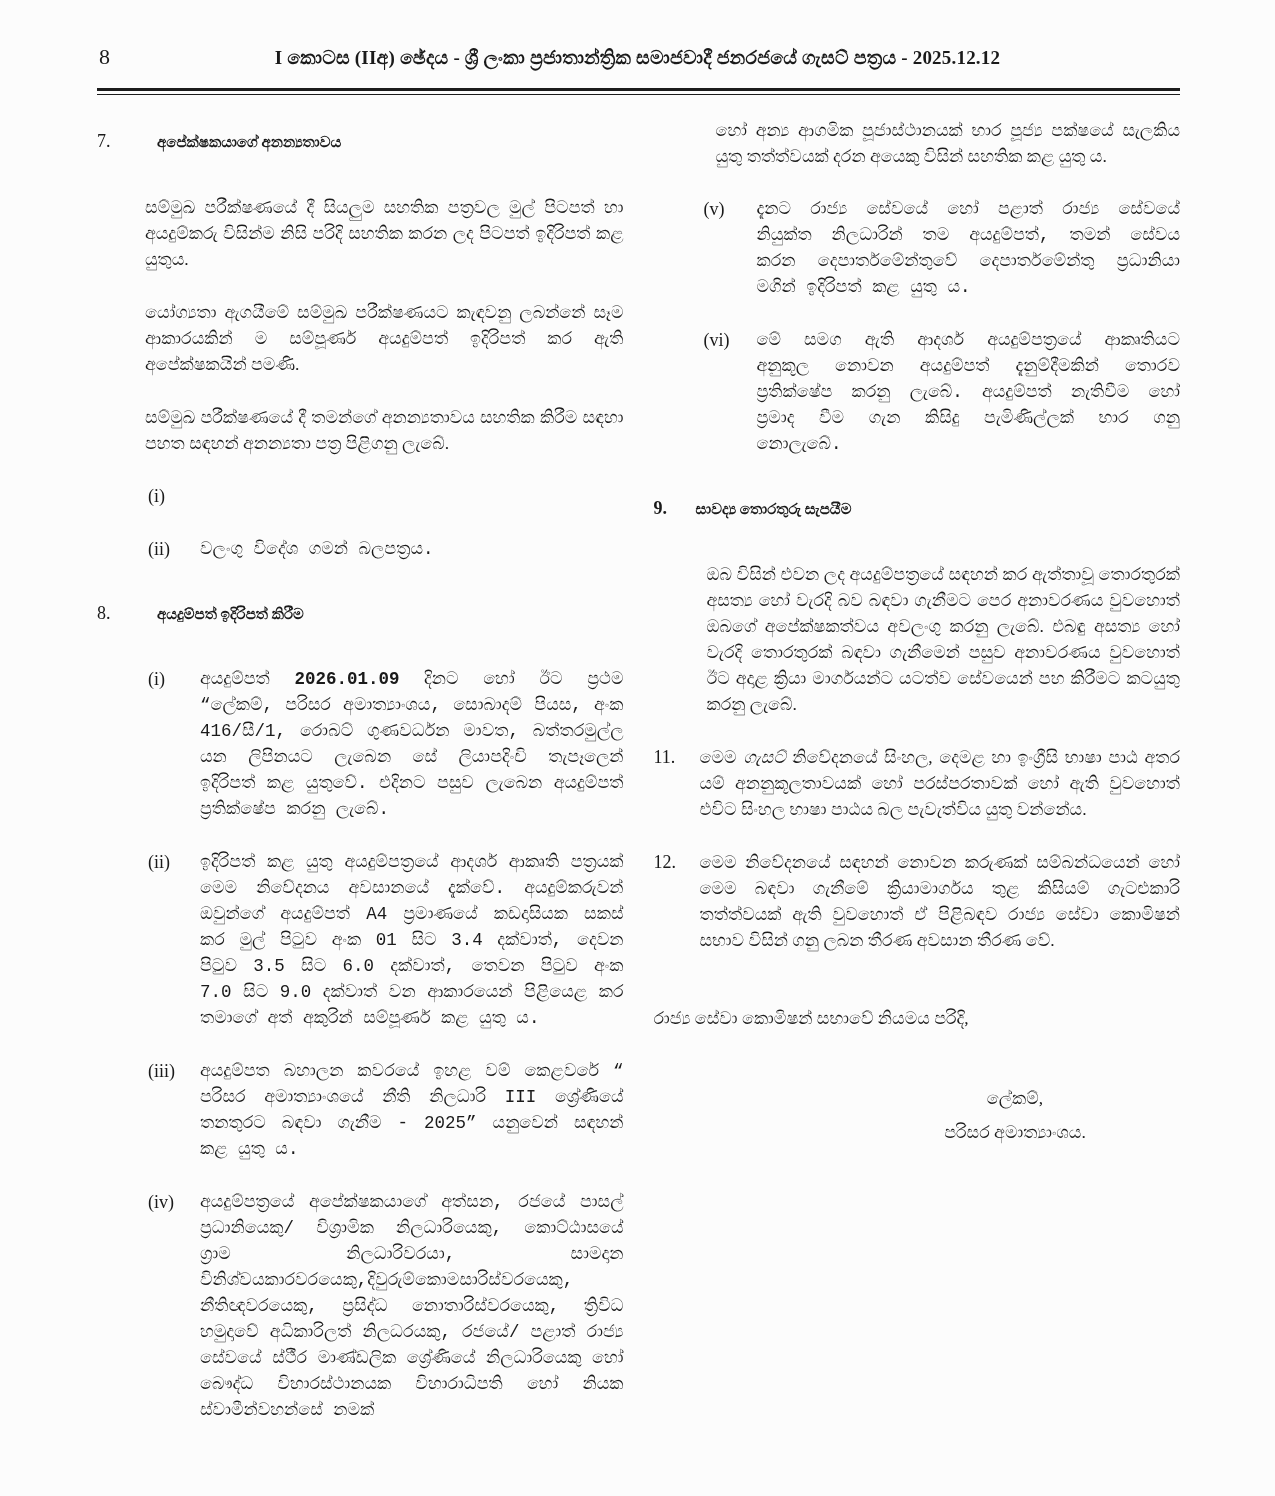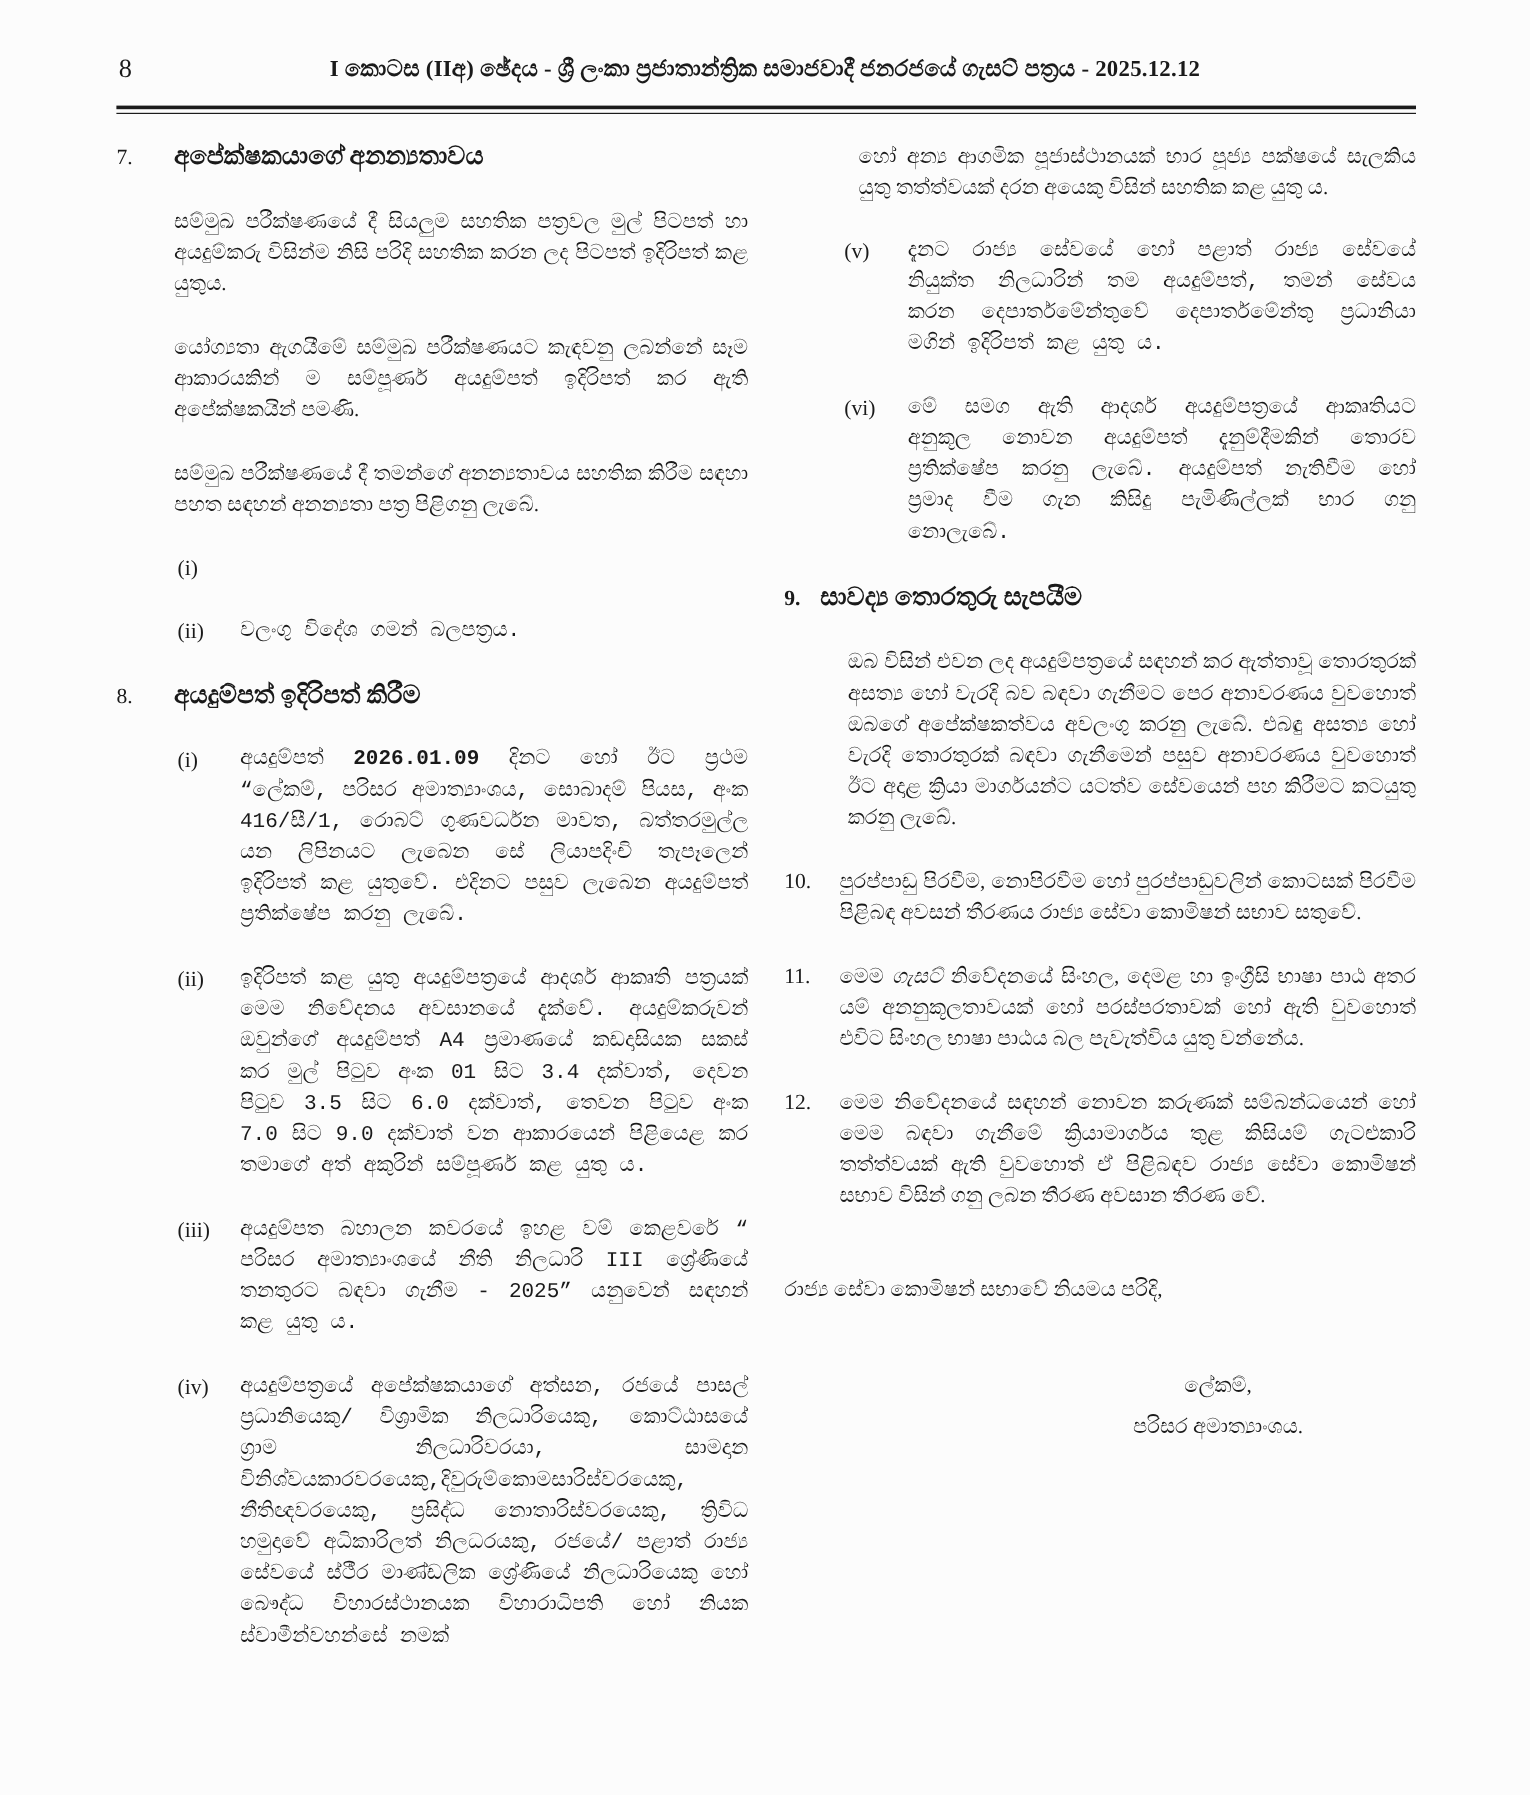--- a/index.html
+++ b/index.html
@@ -54,22 +54,22 @@
     text-align: justify;
   }
   
   .sec-head {
     display: flex;
     align-items: baseline;
     margin: 14px 0 27px 0;
   }
   .sec-head .sec-num { flex: none; width: 48px; font-size: 18px; }
   .sec-head .sec-title {
-    margin: 0;
-    font-size: 21px;
+    margin: 12px;
+    font-size: 15px;
     font-weight: bold;
     line-height: 26px;
   }
   .sec-head.tight .sec-num { width: 30px; font-weight: bold; }
   
   .para {
     margin: 0 0 27px 48px;
   }
   .para.cont { margin-left: 62px; margin-top: 14px; font-family: Liberation Serif, serif; }
   .para.body9 { margin-left: 53px; }
@@ -182,24 +182,20 @@
         <p class="item-text">මේ සමග ඇති ආදර්ශ අයදුම්පත්‍රයේ ආකෘතියට අනුකූල නොවන අයදුම්පත් දැනුම්දීමකින් තොරව ප්‍රතික්ෂේප කරනු ලැබේ. අයදුම්පත් නැතිවීම හෝ ප්‍රමාද වීම ගැන කිසිදු පැමිණිල්ලක් භාර ගනු නොලැබේ.</p>
       </div>
 
       <div class="sec-head tight">
         <span class="sec-num">9.</span>
         <h2 class="sec-title">සාවද්‍ය තොරතුරු සැපයීම</h2>
       </div>
 
       <p class="para body9">ඔබ විසින් එවන ලද අයදුම්පත්‍රයේ සඳහන් කර ඇත්තාවූ තොරතුරක් අසත්‍ය හෝ වැරදි බව බඳවා ගැනීමට පෙර අනාවරණය වුවහොත් ඔබගේ අපේක්ෂකත්වය අවලංගු කරනු ලැබේ. එබඳු අසත්‍ය හෝ වැරදි තොරතුරක් බඳවා ගැනීමෙන් පසුව අනාවරණය වුවහොත් ඊට අදාළ ක්‍රියා මාර්ගයන්ට යටත්ව සේවයෙන් පහ කිරීමට කටයුතු කරනු ලැබේ.</p>
 
-      <div class="numsec">
-        <span class="numsec-label">10.</span>
-        <p class="numsec-text">පුරප්පාඩු පිරවීම, නොපිරවීම හෝ පුරප්පාඩුවලින් කොටසක් පිරවීම පිළිබඳ අවසන් තීරණය රාජ්‍ය සේවා කොමිෂන් සභාව සතුවේ.</p>
-      </div>
 
       <div class="numsec">
         <span class="numsec-label">11.</span>
         <p class="numsec-text"><span>මෙම </span><span class="italic-word">ගැසට්</span><span> නිවේදනයේ සිංහල, දෙමළ හා ඉංග්‍රීසි භාෂා පාඨ අතර යම් අනනුකූලතාවයක් හෝ පරස්පරතාවක් හෝ ඇති වුවහොත් එවිට සිංහල භාෂා පාඨය බල පැවැත්විය යුතු වන්නේය.</span></p>
       </div>
 
       <div class="numsec">
         <span class="numsec-label">12.</span>
         <p class="numsec-text">මෙම නිවේදනයේ සඳහන් නොවන කරුණක් සම්බන්ධයෙන් හෝ මෙම බඳවා ගැනීමේ ක්‍රියාමාර්ගය තුළ කිසියම් ගැටළුකාරි තත්ත්වයක් ඇති වුවහොත් ඒ පිළිබඳව රාජ්‍ය සේවා කොමිෂන් සභාව විසින් ගනු ලබන තීරණ අවසාන තීරණ වේ.</p>
       </div>

